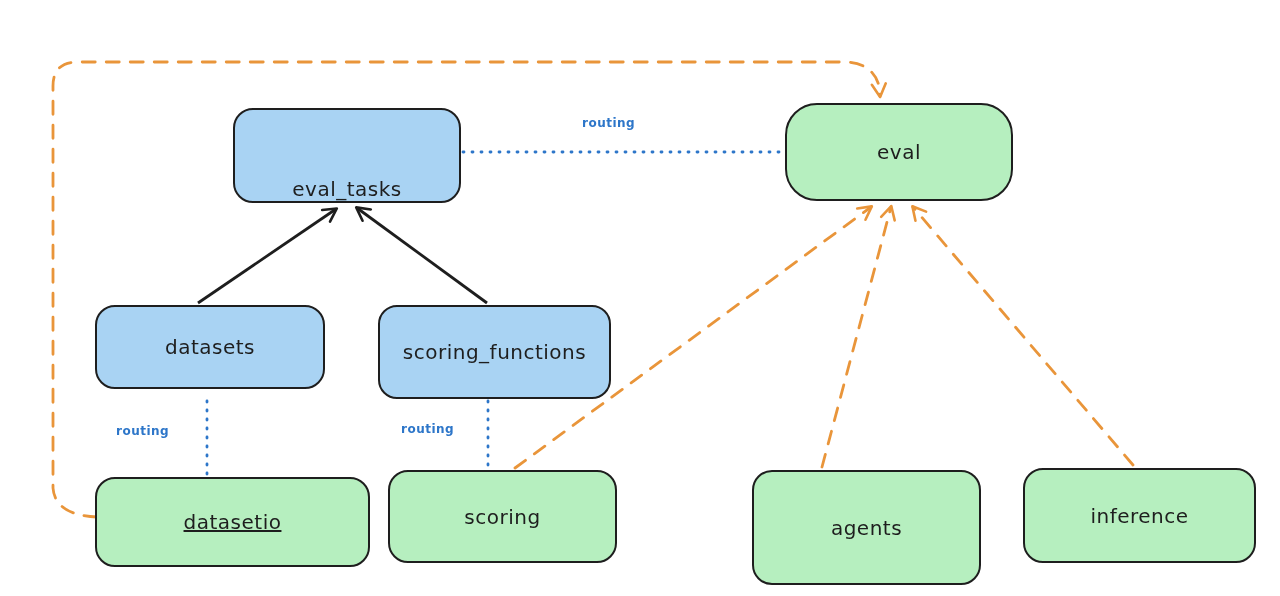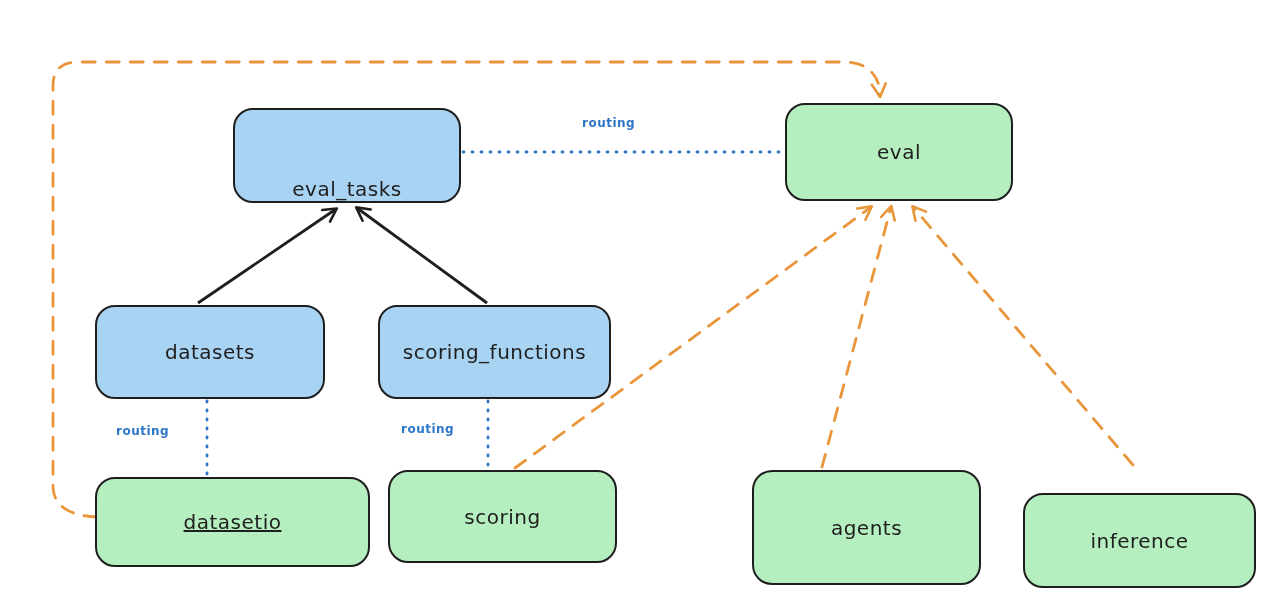--- a/index.html
+++ b/index.html
@@ -19,27 +19,27 @@
   .layer{position:absolute;left:0;top:0;width:1280px;height:596px;}
   .node{
     position:absolute;display:flex;align-items:center;justify-content:center;
     border:2.6px solid var(--node-border);border-radius:20px;
     font-size:20px;letter-spacing:.5px;color:var(--node-border);
     box-sizing:border-box;
   }
   .node-blue{background:var(--registry-fill);}
   .node-green{background:var(--provider-fill);}
   #n-eval-tasks       {left:233px;top:108px;width:228px;height:95px;align-items:flex-end;}
-  #n-eval             {left:785px;top:103px;width:228px;height:98px;}
-  #n-datasets         {left:95px; top:305px;width:230px;height:94px;}
+  #n-eval             {left:785px;top:103px;width:228px;height:98px;border-radius:32px;}
+  #n-datasets         {left:95px; top:305px;width:230px;height:84px;}
   #n-scoring-functions{left:378px;top:305px;width:233px;height:94px;border-radius:19px;}
   #n-datasetio        {left:95px; top:477px;width:275px;height:90px;text-decoration:underline;}
   #n-scoring          {left:388px;top:470px;width:229px;height:93px;align-items:center;}
   #n-agents           {left:752px;top:470px;width:229px;height:115px;}
-  #n-inference        {left:1023px;top:493px;width:233px;height:95px;}
+  #n-inference        {left:1023px;top:468px;width:233px;height:95px;}
   .edge-label{
     position:absolute;color:var(--routing-blue);
     font-size:12px;font-weight:600;letter-spacing:.5px;
   }
   #lbl-routing-top   {left:582px;top:116px;}
   #lbl-routing-left  {left:116px;top:424px;}
   #lbl-routing-middle{left:401px;top:422px;}
   .stroke-black {stroke:var(--arrow-black);}
   .stroke-blue  {stroke:var(--routing-blue);}
   .stroke-orange{stroke:var(--dependency-orange);}

